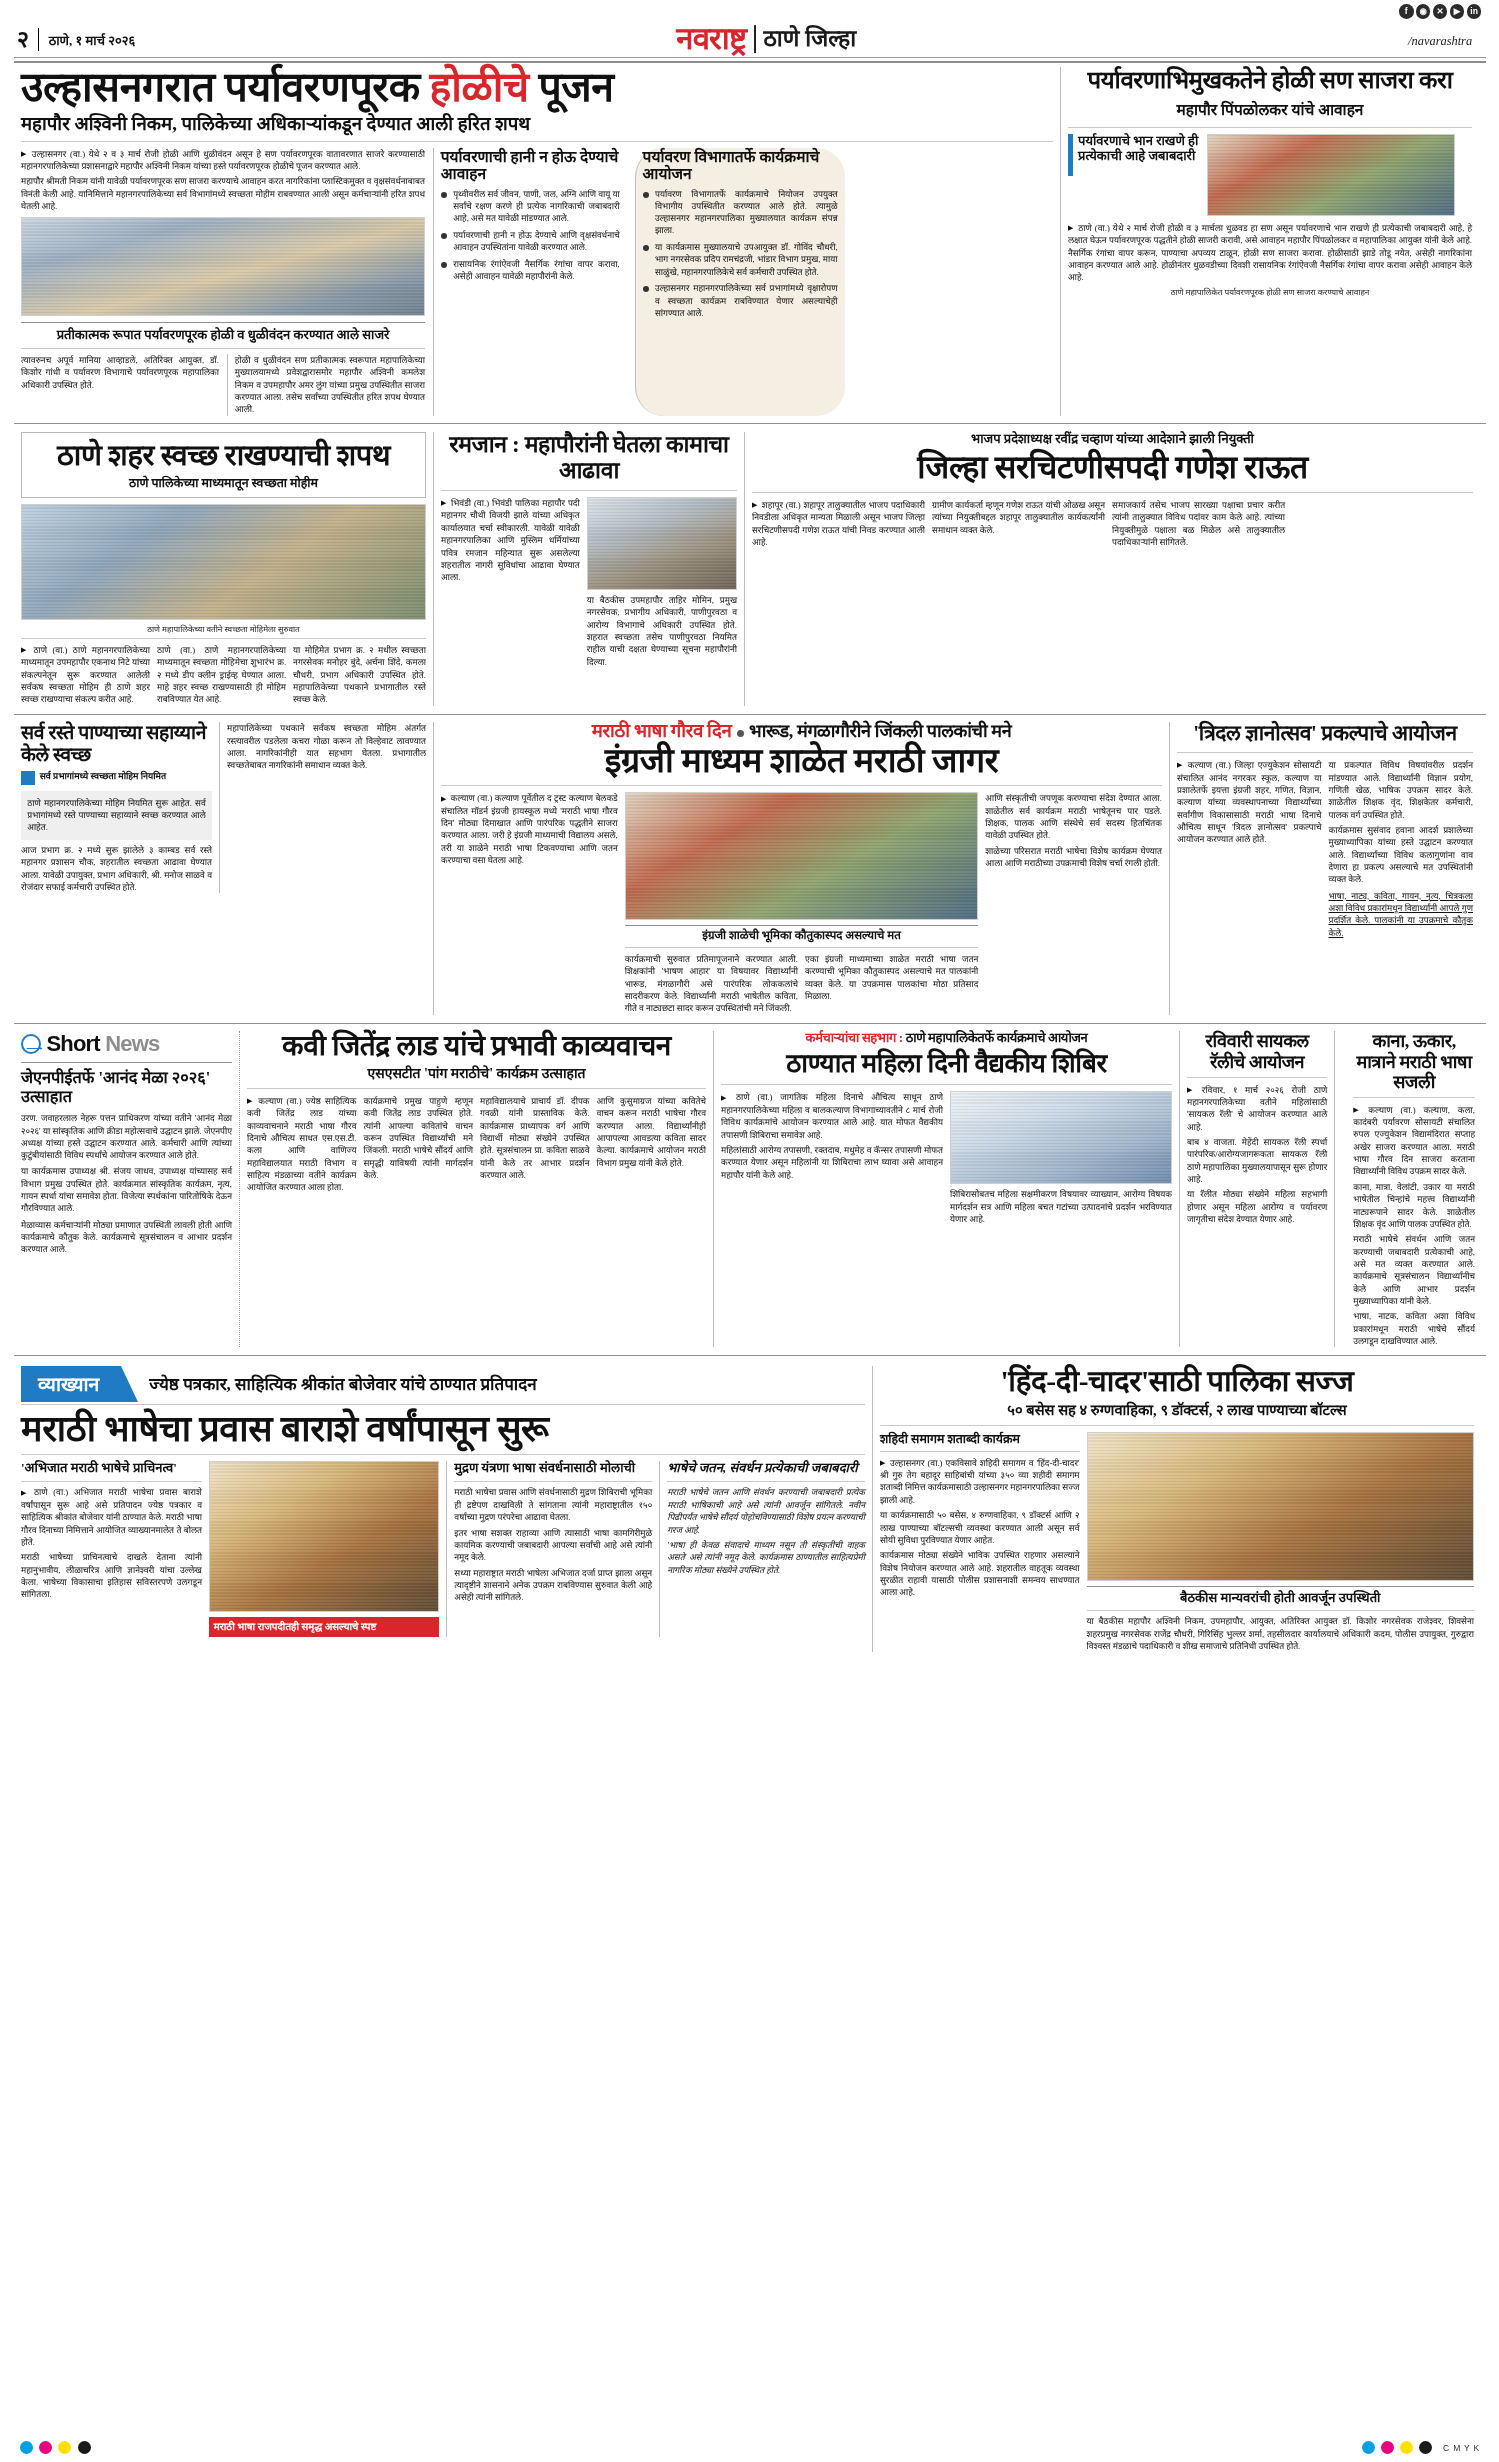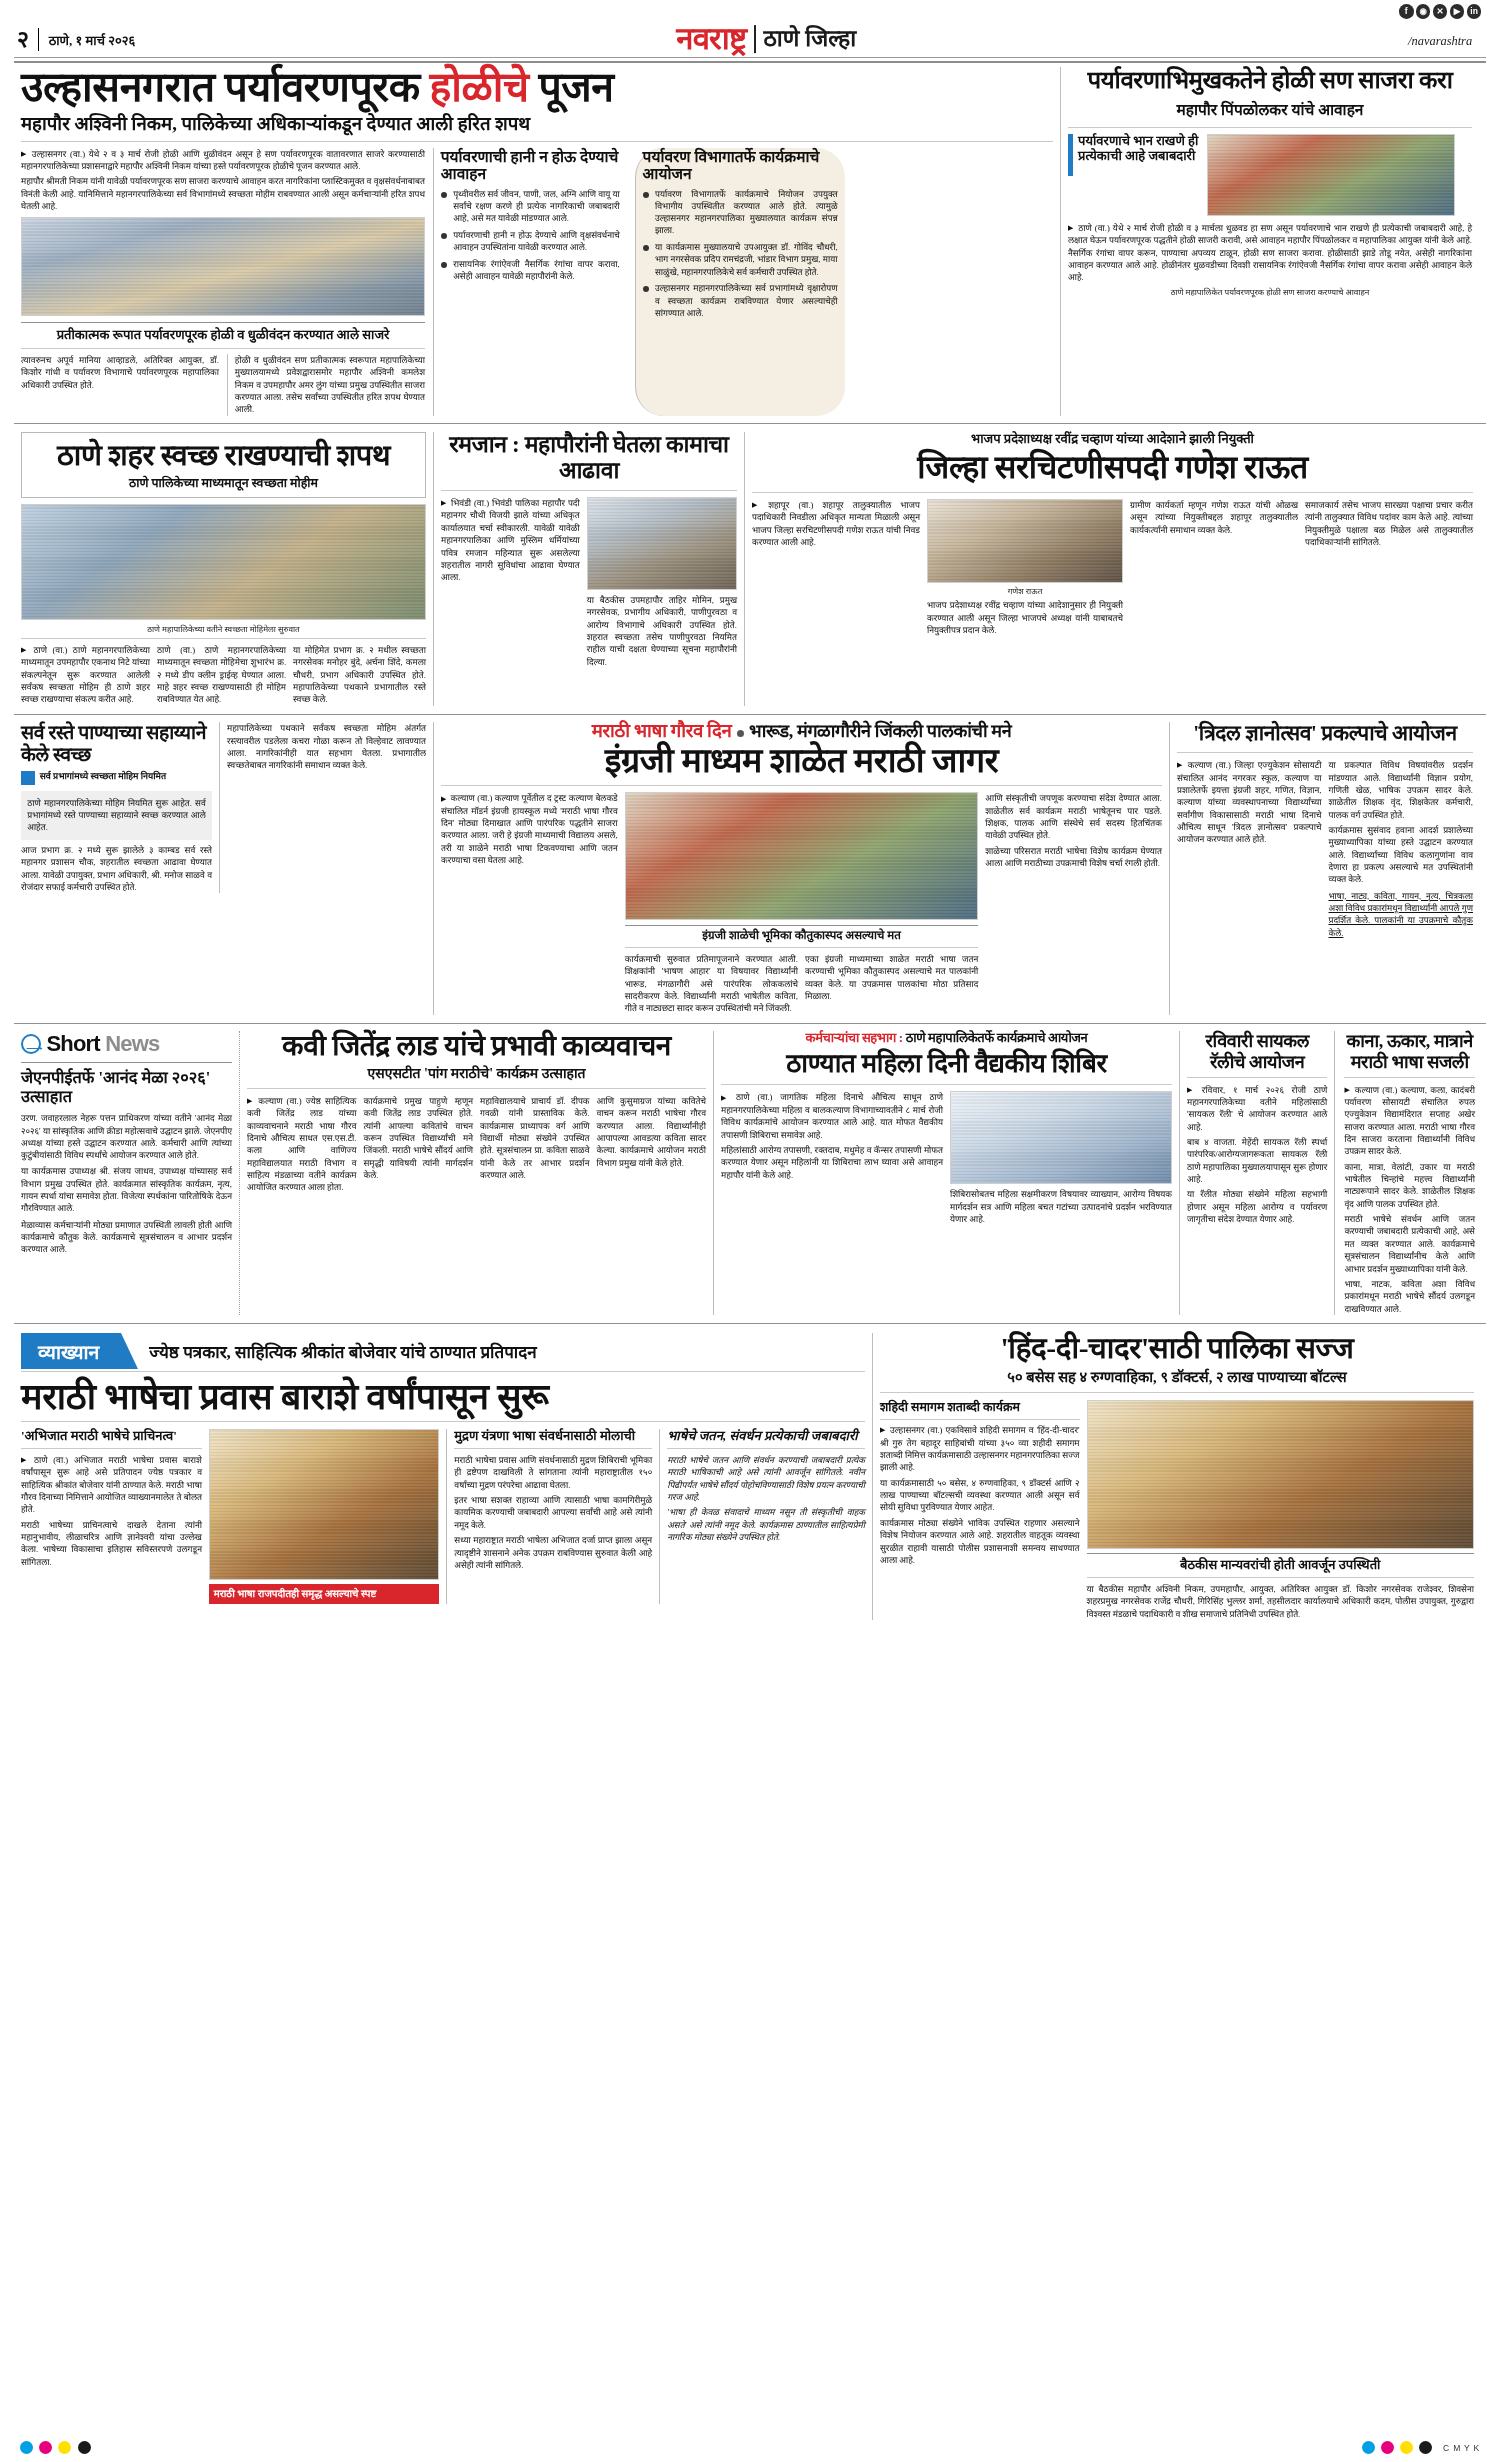--- a/index.html
+++ b/index.html
@@ -237,25 +237,20 @@
         </div>
       </div>
     </div>
 
     <div class="col vr" id="s2-c">
       <div class="kicker" style="text-align:center; font-size:13px;">भाजप प्रदेशाध्यक्ष रवींद्र चव्हाण यांच्या आदेशाने झाली नियुक्ती</div>
       <h2 class="hl h2-c" style="margin-top:3.1px;">जिल्हा सरचिटणीसपदी गणेश राऊत</h2>
       <div class="hr-thin" style="margin:6.2px 0;"></div>
       <div style="display:flex; gap:7px;">
         <div class="body-txt tri" style="width:24%;">शहापूर (वा.) शहापूर तालुक्यातील भाजप पदाधिकारी निवडीला अधिकृत मान्यता मिळाली असून भाजप जिल्हा सरचिटणीसपदी गणेश राऊत यांची निवड करण्यात आली आहे.</div>
-        <div style="width:28%;">
-          <div class="photo ph-portrait" style="height:84px;"></div>
-          <div class="cap">गणेश राऊत</div>
-          <div class="body-txt" style="margin-top:3.1px;">भाजप प्रदेशाध्यक्ष रवींद्र चव्हाण यांच्या आदेशानुसार ही नियुक्ती करण्यात आली असून जिल्हा भाजपचे अध्यक्ष यांनी याबाबतचे नियुक्तीपत्र प्रदान केले.</div>
-        </div>
         <div class="body-txt" style="width:24%;">ग्रामीण कार्यकर्ता म्हणून गणेश राऊत यांची ओळख असून त्यांच्या नियुक्तीबद्दल शहापूर तालुक्यातील कार्यकर्त्यांनी समाधान व्यक्त केले.</div>
         <div class="body-txt" style="width:24%;">समाजकार्य तसेच भाजप सारख्या पक्षाचा प्रचार करीत त्यांनी तालुक्यात विविध पदांवर काम केले आहे. त्यांच्या नियुक्तीमुळे पक्षाला बळ मिळेल असे तालुक्यातील पदाधिकाऱ्यांनी सांगितले.</div>
       </div>
     </div>
   </div>
 
   <div class="hr-med" style="margin:7.8px 0 0;"></div>
 
   <div class="sec" id="sec3">
 
@@ -371,21 +366,21 @@
 
     <div class="col vr" id="s4-d">
       <div style="display:flex; gap:7px;">
         <div style="width:50%;">
           <h3 class="hl" style="font-size:18px; line-height:1.12; text-align:center;">रविवारी सायकल रॅलीचे आयोजन</h3>
           <div class="hr-thin" style="margin:5.4px 0;"></div>
           <div class="body-txt tri">रविवार, १ मार्च २०२६ रोजी ठाणे महानगरपालिकेच्या वतीने महिलांसाठी 'सायकल रॅली' चे आयोजन करण्यात आले आहे.</div>
           <div class="body-txt" style="margin-top:3.1px;">बाब ४ वाजता. मेहेंदी सायकल रॅली स्पर्धा पारंपरिक/आरोग्यजागरूकता सायकल रॅली ठाणे महापालिका मुख्यालयापासून सुरू होणार आहे.</div>
           <div class="body-txt" style="margin-top:3.1px;">या रॅलीत मोठ्या संख्येने महिला सहभागी होणार असून महिला आरोग्य व पर्यावरण जागृतीचा संदेश देण्यात येणार आहे.</div>
         </div>
-        <div class="vr" style="width:50%; padding-left:9px;">
+        <div class="vr" style="width:50%; padding-left:18px;">
           <h3 class="hl" style="font-size:18px; line-height:1.12; text-align:center;">काना, ऊकार, मात्राने मराठी भाषा सजली</h3>
           <div class="hr-thin" style="margin:5.4px 0;"></div>
           <div class="body-txt tri">कल्याण (वा.) कल्याण, कला, कादंबरी पर्यावरण सोसायटी संचालित रुपल एज्युकेशन विद्यामंदिरात सप्ताह अखेर साजरा करण्यात आला. मराठी भाषा गौरव दिन साजरा करताना विद्यार्थ्यांनी विविध उपक्रम सादर केले.</div>
           <div class="body-txt" style="margin-top:3.1px;">काना, मात्रा, वेलांटी, उकार या मराठी भाषेतील चिन्हांचे महत्त्व विद्यार्थ्यांनी नाट्यरूपाने सादर केले. शाळेतील शिक्षक वृंद आणि पालक उपस्थित होते.</div>
           <div class="body-txt" style="margin-top:3.1px;">मराठी भाषेचे संवर्धन आणि जतन करण्याची जबाबदारी प्रत्येकाची आहे, असे मत व्यक्त करण्यात आले. कार्यक्रमाचे सूत्रसंचालन विद्यार्थ्यांनीच केले आणि आभार प्रदर्शन मुख्याध्यापिका यांनी केले.</div>
           <div class="body-txt" style="margin-top:3.1px;">भाषा, नाटक, कविता अशा विविध प्रकारांमधून मराठी भाषेचे सौंदर्य उलगडून दाखविण्यात आले.</div>
         </div>
       </div>
     </div>
   </div>

